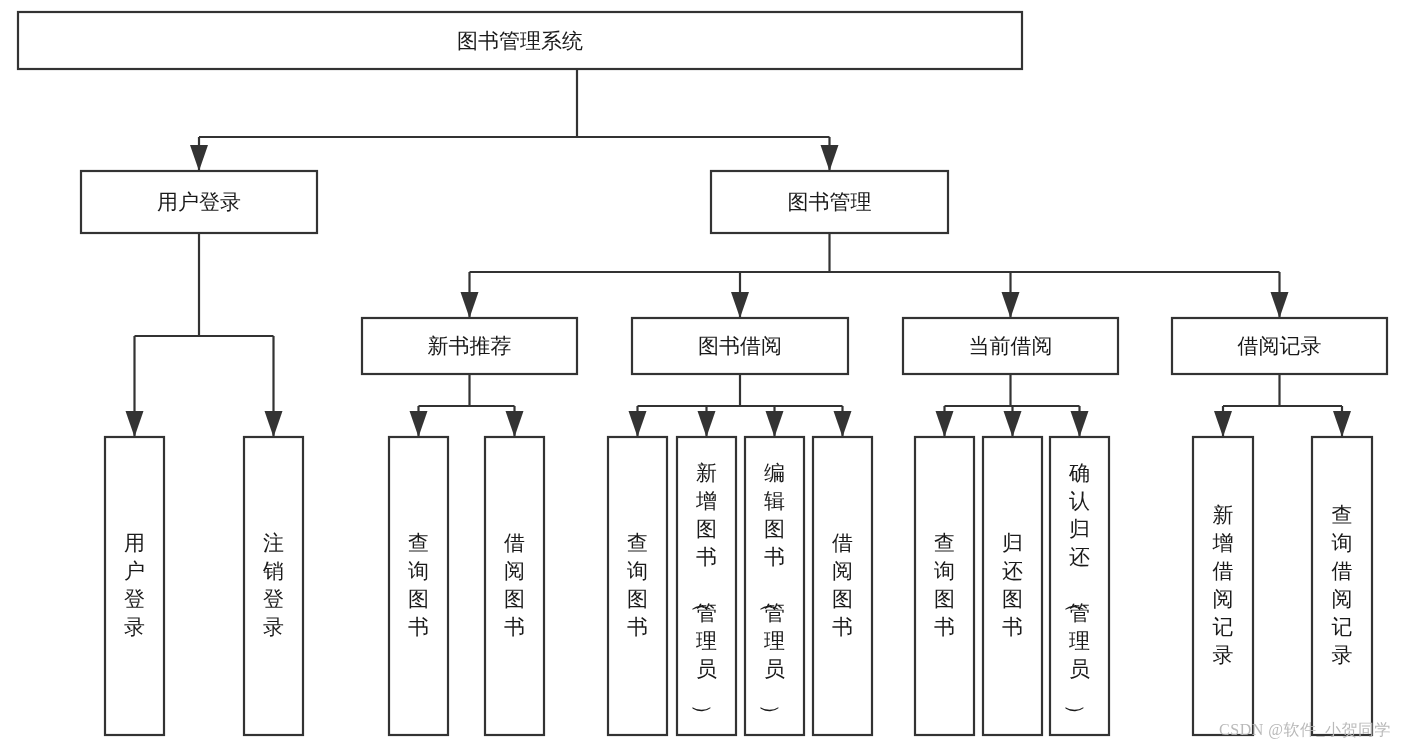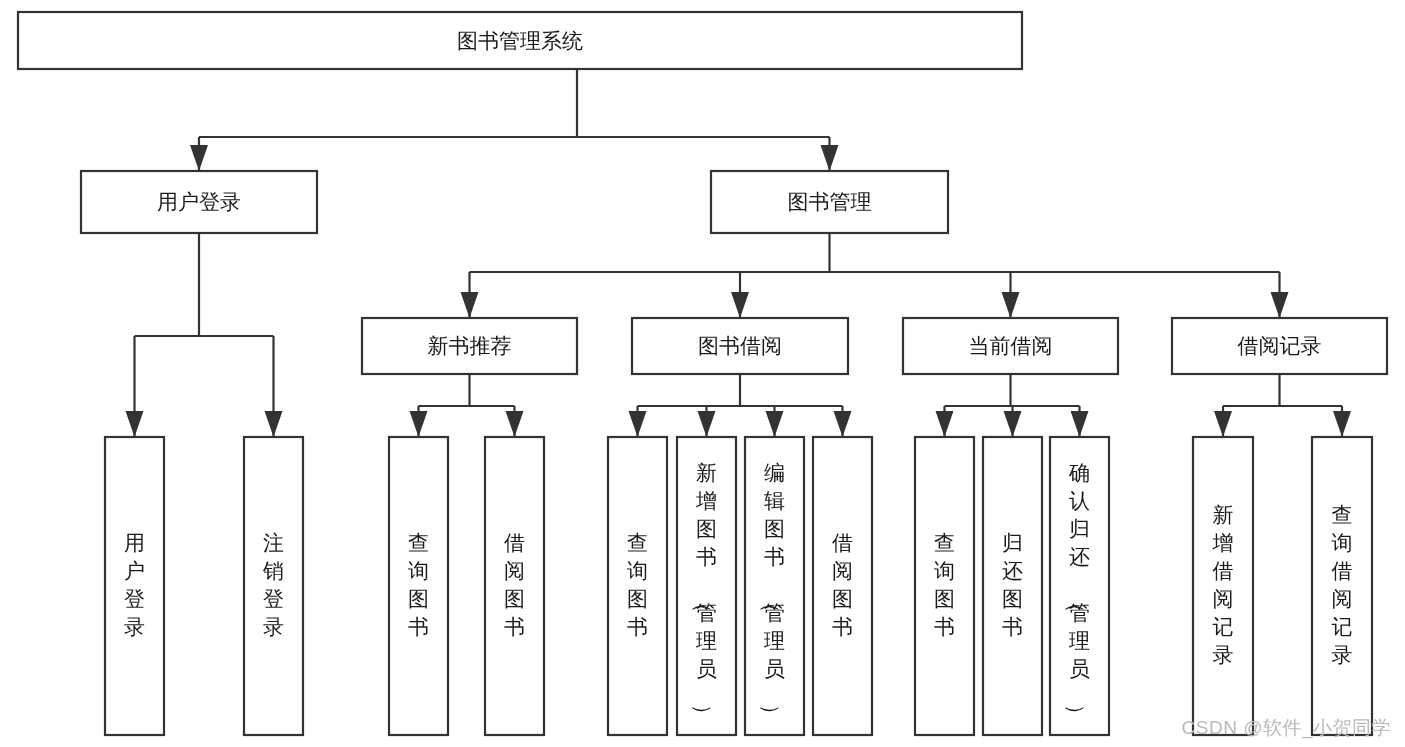--- a/index.html
+++ b/index.html
@@ -51,22 +51,22 @@
   .node-label-vertical {
     font-family: "DejaVu Sans", "Liberation Sans", sans-serif;
     font-size: 21px;
     fill: #1a1a1a;
     text-anchor: middle;
   }
   .watermark {
     position: absolute;
     right: 14px;
     bottom: 6px;
-    font-family: Liberation Sans, sans-serif;
-    font-size: 19px;
+    font-family: Liberation Serif, serif;
+    font-size: 16px;
     color: #b9b9b9;
     letter-spacing: 0.5px;
     white-space: nowrap;
     pointer-events: none;
   }
 </style>
 </head>
 <body>
 
 <div id="diagram-root">

